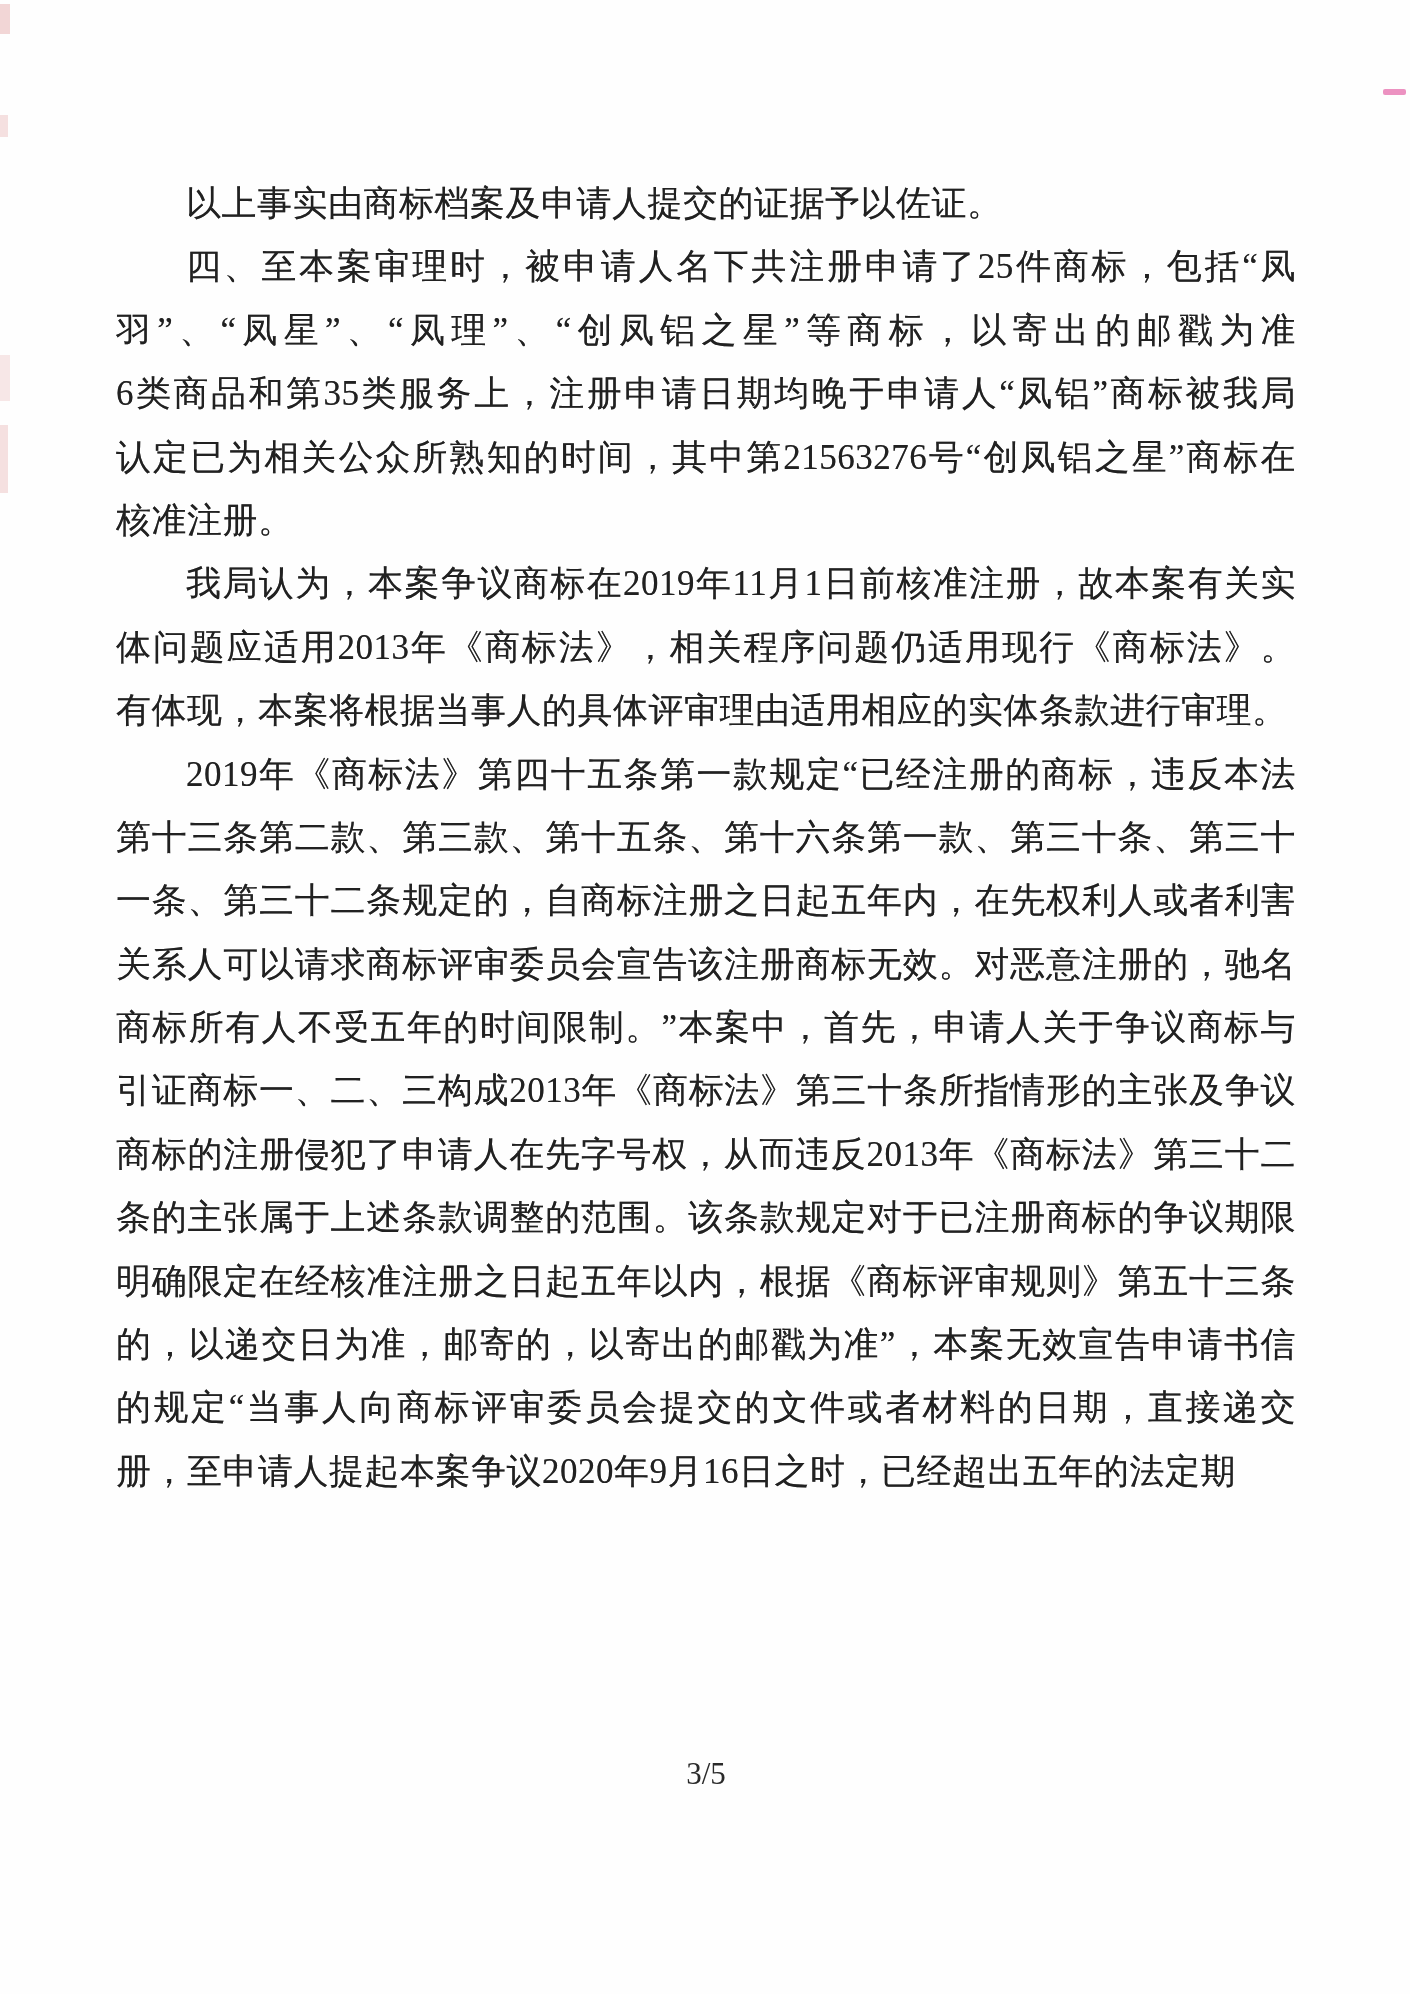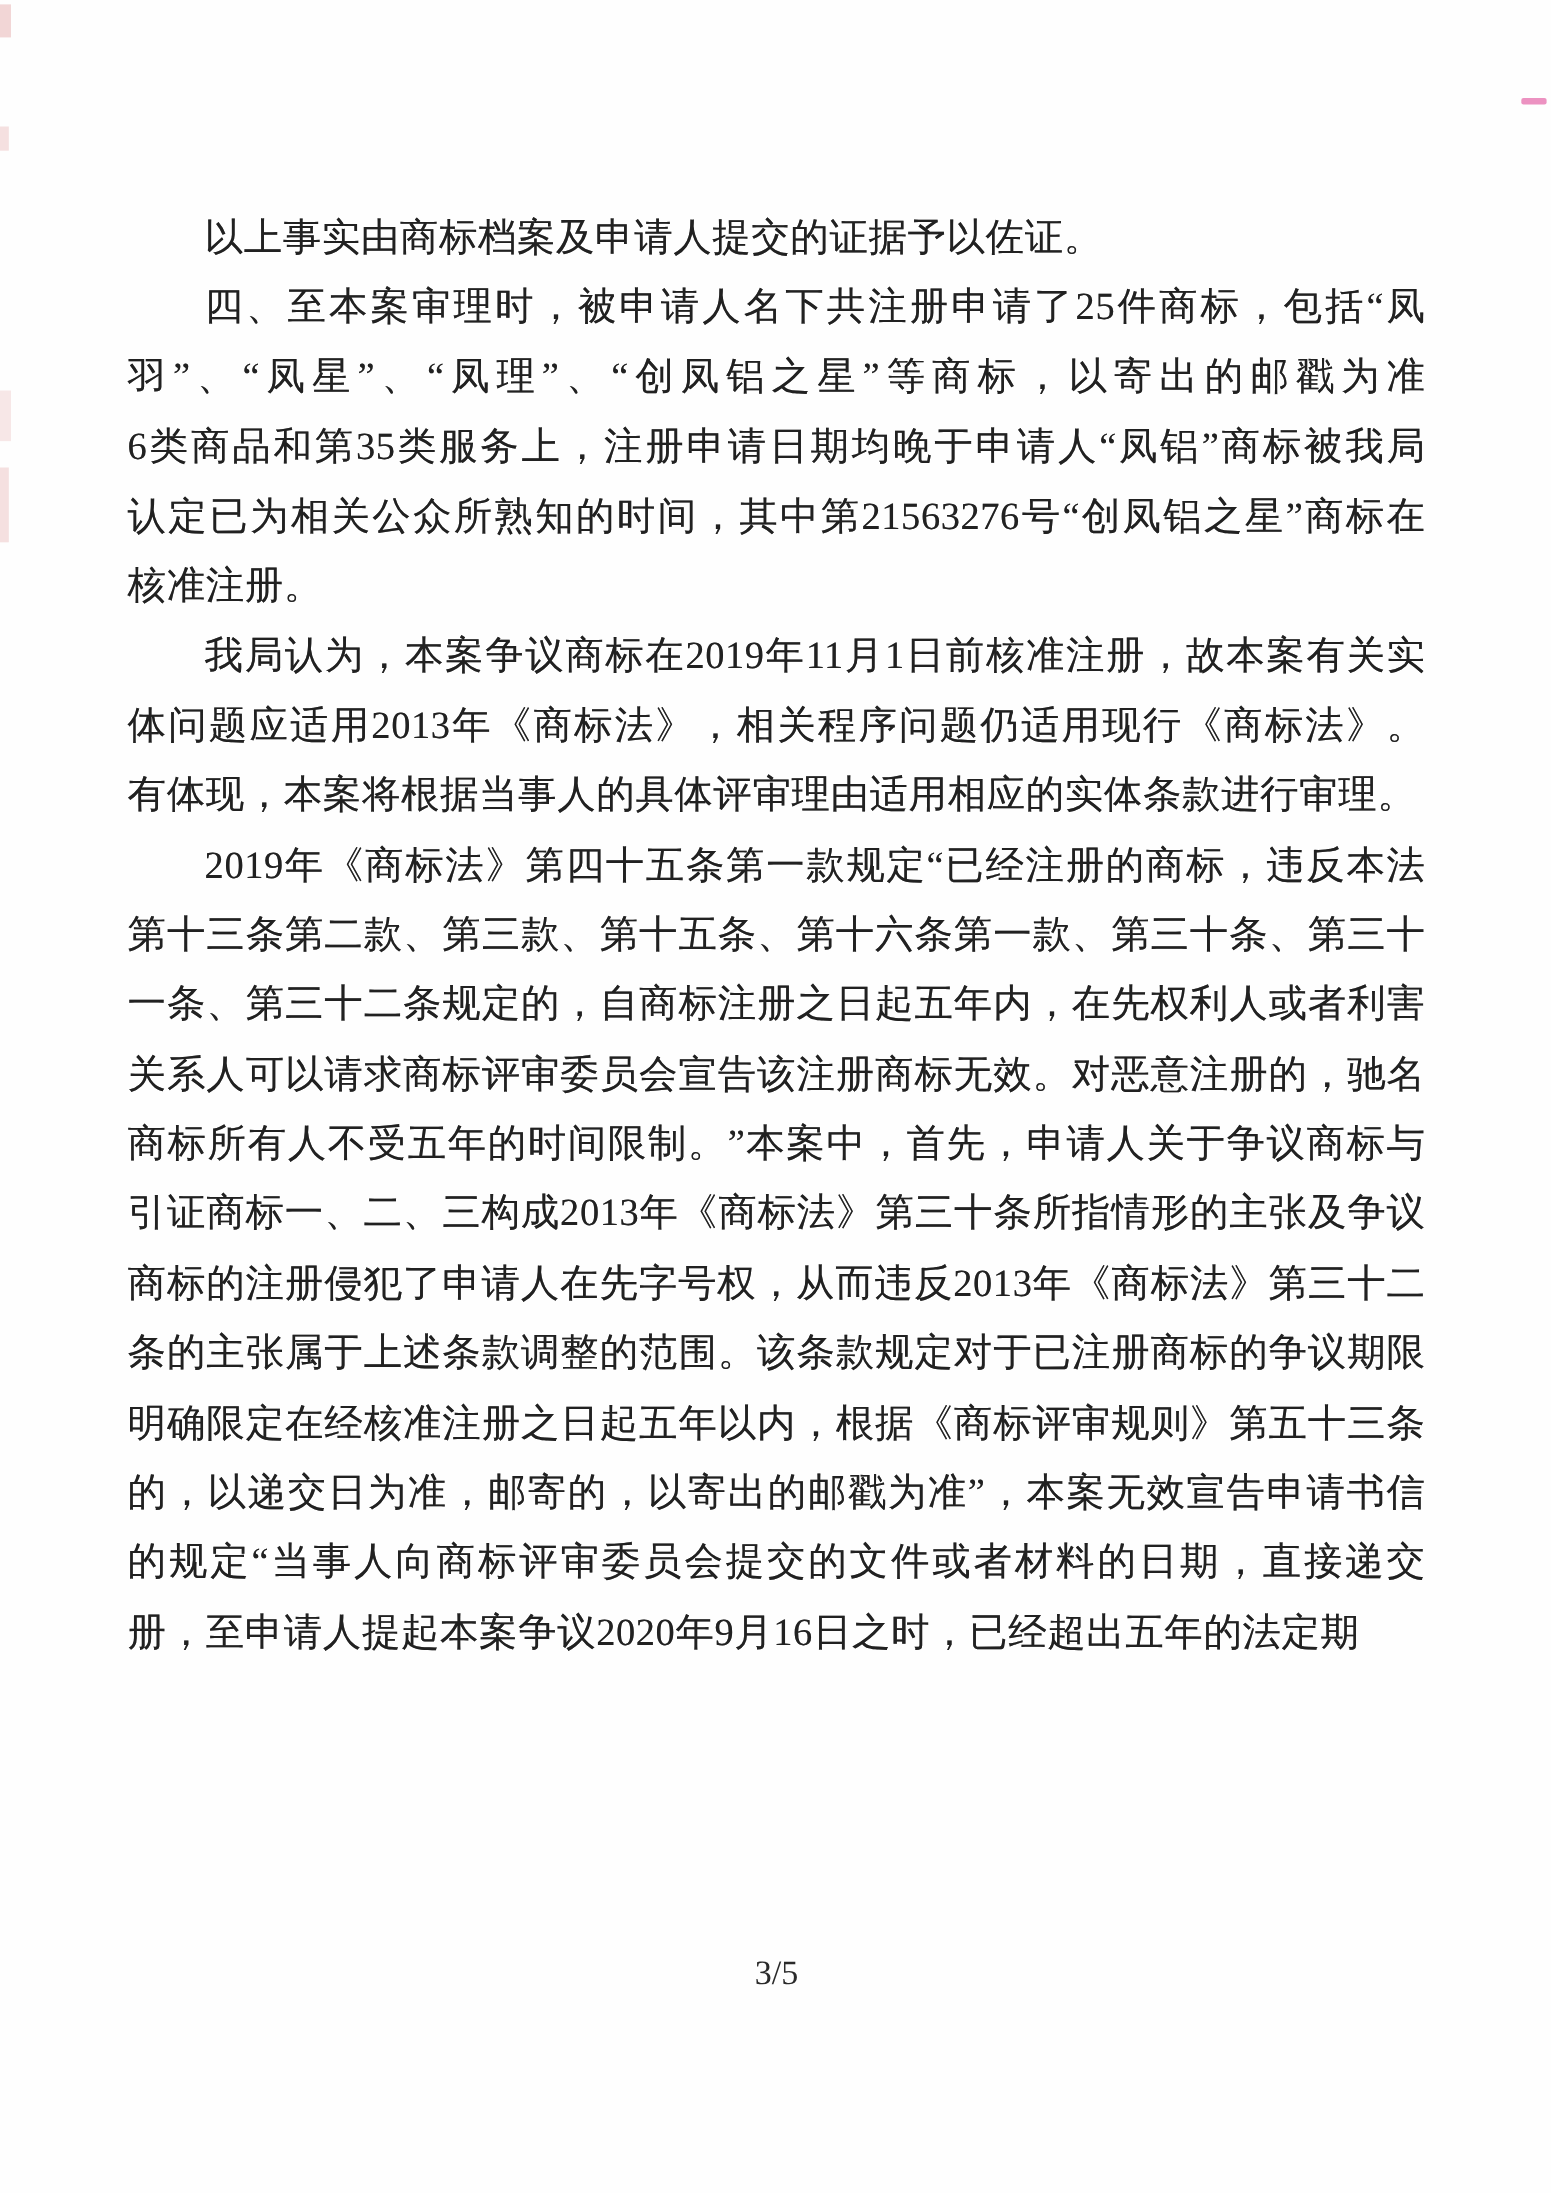--- a/index.html
+++ b/index.html
@@ -12,21 +12,21 @@
     width: 1410px;
     height: 1994px;
     background: #fefefe;
     overflow: hidden;
     font-family: "Liberation Serif", "DejaVu Serif", serif;
     color: #1f1f1f;
   }
   .text-block {
     position: absolute;
     left: 116px;
-    top: 184px;
+    top: 172px;
     width: 1180px;
   }
   .line {
     font-size: 35px;
     line-height: 63.4px;
     height: 63.4px;
     letter-spacing: 0.5px;
     white-space: nowrap;
     text-align: justify;
     text-align-last: justify;
@@ -39,21 +39,20 @@
     white-space: normal;
   }
   .footer {
     position: absolute;
     left: 116px;
     top: 1756px;
     width: 1180px;
     text-align: center;
     font-size: 31px;
     color: #2a2a2a;
-    margin-top: 20px;
   }
   
   .scan-mark {
     position: absolute;
     left: 0;
   }
   .mark-a { top: 4px;   width: 10px; height: 30px; background: #e8b4b4; opacity: 0.55; }
   .mark-b { top: 115px; width: 8px;  height: 22px; background: #e8b4b4; opacity: 0.40; }
   .mark-c { top: 355px; width: 10px; height: 46px; background: #e8b4b4; opacity: 0.30; }
   .mark-d { top: 425px; width: 8px;  height: 68px; background: #e8b4b4; opacity: 0.40; }

